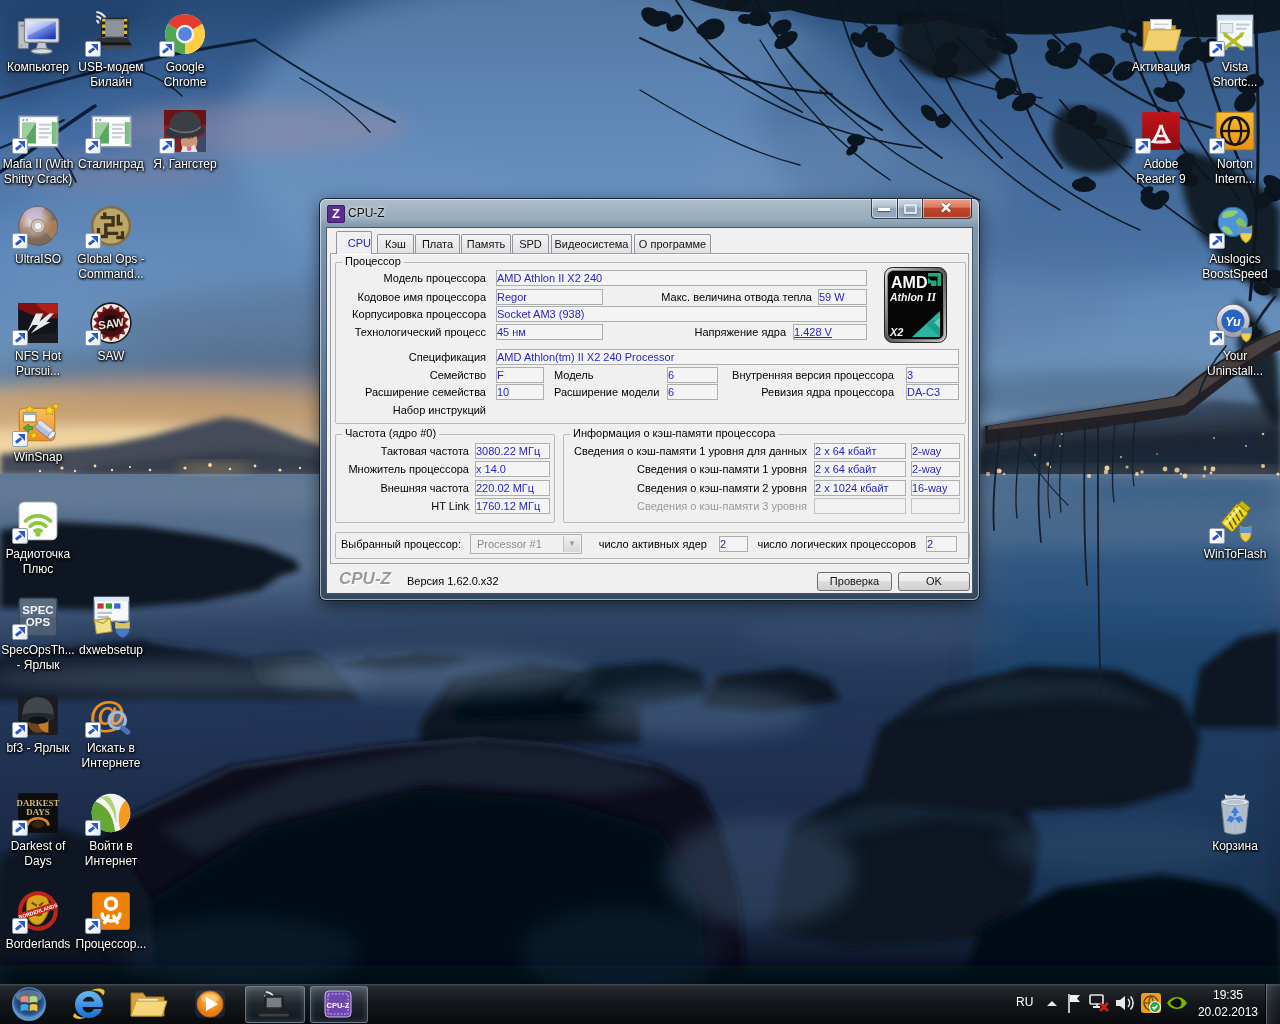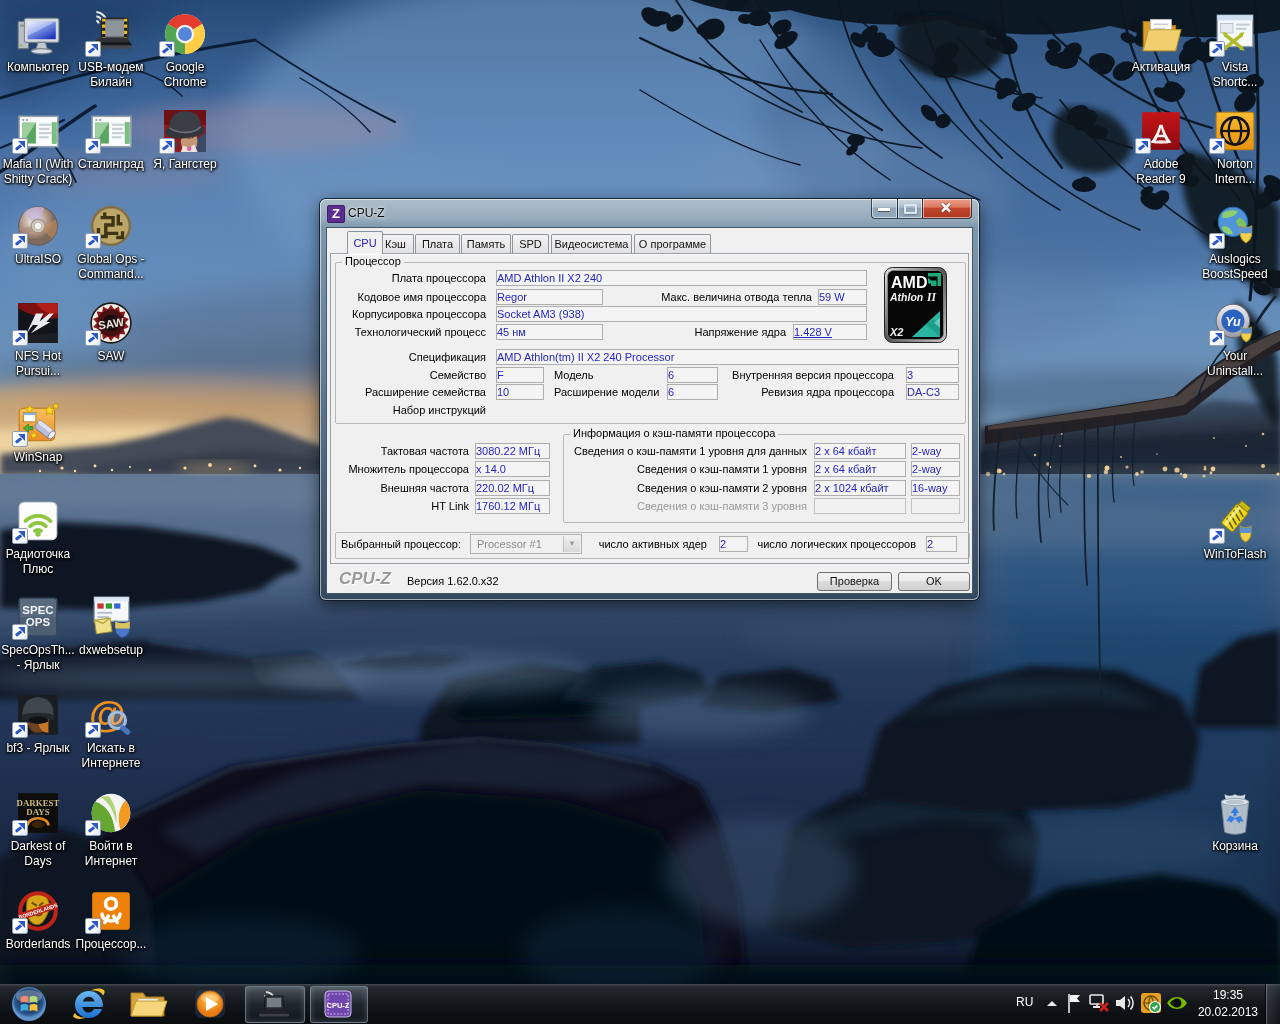--- a/index.html
+++ b/index.html
@@ -821,36 +821,39 @@
         </div>
 <div class="cb" id="cb-max">
           <div style="position:absolute;left:6px;top:5px;width:9px;height:6px;border:2px solid #dde6ee;border-radius:1px;box-shadow:0 1px 2px rgba(20,40,60,0.4);"></div>
         </div>
 <div class="cb" id="cb-cls"><svg width="46" height="17">
             <path d="M19,4.5 L27,12.5 M27,4.5 L19,12.5" stroke="#501e12" stroke-width="4.4" opacity="0.5"></path>
             <path d="M19,4.5 L27,12.5 M27,4.5 L19,12.5" stroke="#f4f7fa" stroke-width="2.6"></path>
           </svg></div>
 </div>
 <div id="client">
-<div class="tab tabA" style="left:20px;width:34px;">CPU</div>
+<div class="tab tabA" style="left:9px;width:34px;text-align:right;">CPU</div>
 <div class="tab" style="left:50px;width:35px;">Кэш</div>
 <div class="tab" style="left:88px;width:43px;">Плата</div>
 <div class="tab" style="left:134px;width:48px;">Память</div>
 <div class="tab" style="left:185px;width:35px;">SPD</div>
 <div class="tab" style="left:224px;width:79px;">Видеосистема</div>
 <div class="tab" style="left:307px;width:75px;">О программе</div>
 <div id="tabpage"></div>
 <div class="grp" style="left:8px;top:34px;width:629px;height:160px;">
           <b>Процессор</b>
         </div>
+<div class="grp" style="left:8px;top:206px;width:218px;height:87px;">
+          <b>Частота (ядро #0)</b>
+        </div>
 <div class="grp" style="left:236px;top:206px;width:400px;height:87px;">
           <b>Информация о кэш-памяти процессора</b>
         </div>
 <div class="grp" style="left:8px;top:304px;width:633px;height:25px;"></div>
-<div class="lab" style="top:43px;right:486px;">Плата процессора</div>
+<div class="lab" style="top:43px;right:486px;">Модель процессора</div>
 <div class="lab" style="top:62px;right:486px;">Кодовое имя процессора</div>
 <div class="lab" style="top:79px;right:486px;">Корпусировка процессора</div>
 <div class="lab" style="top:97px;right:486px;">Технологический процесс</div>
 <div class="lab" style="top:122px;right:486px;">Спецификация</div>
 <div class="lab" style="top:140px;right:486px;">Семейство</div>
 <div class="lab" style="top:157px;right:486px;">Расширение семейства</div>
 <div class="lab" style="top:175px;right:486px;">Набор инструкций</div>
 <div class="fld" style="left:169px;top:42px;width:369px;">AMD Athlon II X2 240</div>
 <div class="fld" style="left:169px;top:61px;width:105px;">Regor</div>
 <div class="lab" style="top:62px;right:160px;">Макс. величина отвода тепла</div>

